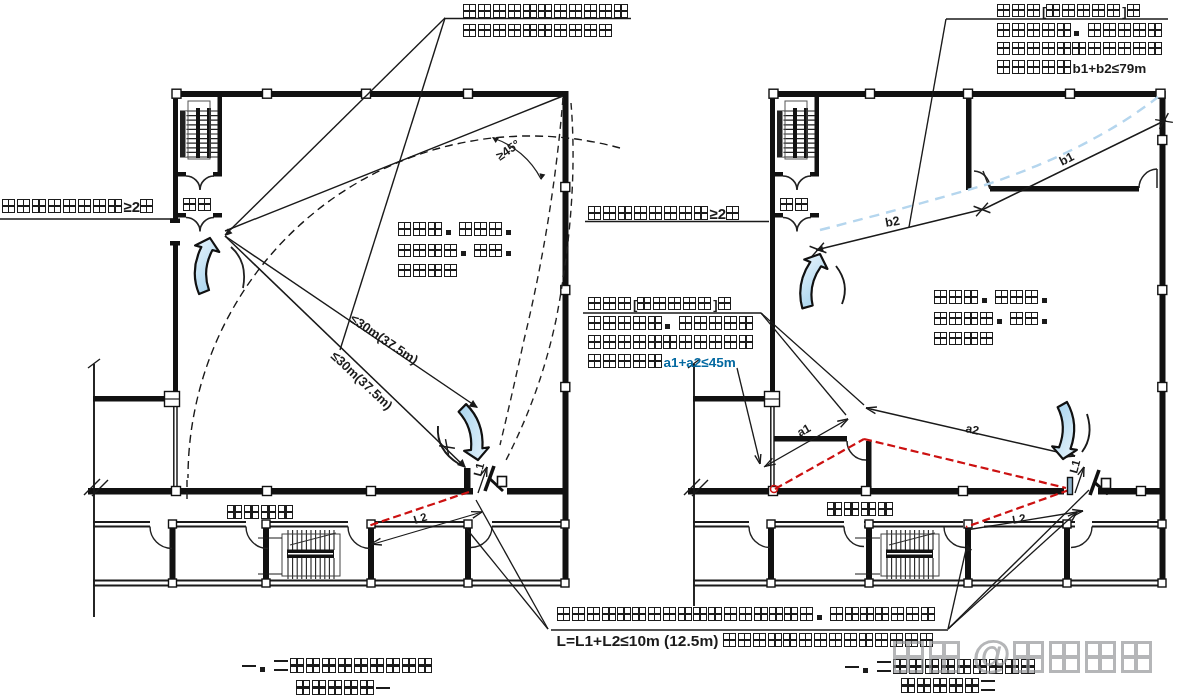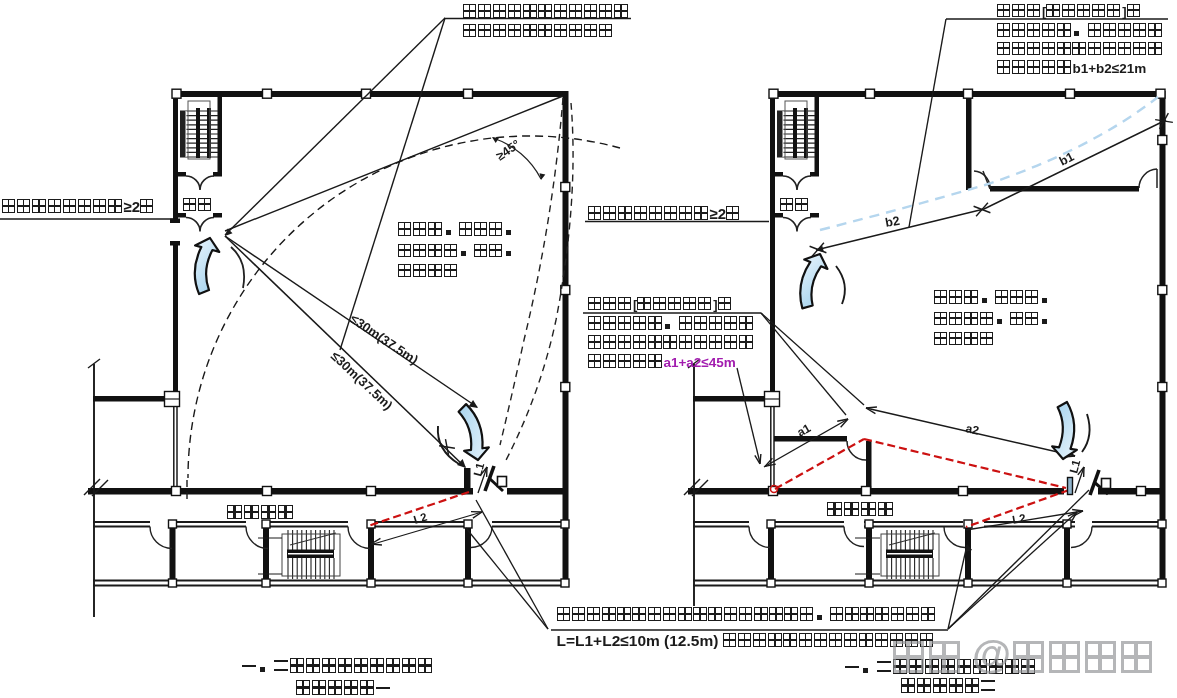--- a/index.html
+++ b/index.html
@@ -482,27 +482,27 @@
 <line x1="1077" y1="512" x2="1067.864545423574" y2="516.067366430758" stroke="#1a1a1a" stroke-width="1.4" stroke-linecap="butt"></line>
       <line x1="1077" y1="512" x2="1072.0" y2="520.6602540378444" stroke="#1a1a1a" stroke-width="1.4" stroke-linecap="butt"></line>
 <line x1="948" y1="629" x2="967" y2="545" stroke="#1a1a1a" stroke-width="1.3" stroke-linecap="butt"></line>
 <path d="M967.0,544.0 L972.1,550.1 L965.6,551.9 Z" fill="#1a1a1a"></path>
 </svg>
 <div class="t" style="left:462.5px;top:3.5px"><i class="g15"></i><i class="g15"></i><i class="g15"></i><i class="g15"></i><i class="g15"></i><i class="g15"></i><i class="g15"></i><i class="g15"></i><i class="g15"></i><i class="g15"></i><i class="g15"></i></div>
 <div class="t" style="left:462.5px;top:23px"><i class="g15"></i><i class="g15"></i><i class="g15"></i><i class="g15"></i><i class="g15"></i><i class="g15"></i><i class="g15"></i><i class="g15"></i><i class="g15"></i><i class="g15"></i></div>
 <div class="t" style="left:996.5px;top:3px"><i class="g15"></i><i class="g15"></i><i class="g15"></i><b style="font:bold 13px 'Liberation Sans',sans-serif;color:#1b1b1b">[</b><i class="g15"></i><i class="g15"></i><i class="g15"></i><i class="g15"></i><i class="g15"></i><b style="font:bold 13px 'Liberation Sans',sans-serif;color:#1b1b1b">]</b><i class="g15"></i></div>
 <div class="t" style="left:996.5px;top:22.5px"><i class="g15"></i><i class="g15"></i><i class="g15"></i><i class="g15"></i><i class="g15"></i><i class="g15 pu"></i><i class="g15"></i><i class="g15"></i><i class="g15"></i><i class="g15"></i><i class="g15"></i></div>
 <div class="t" style="left:996.5px;top:41px"><i class="g15"></i><i class="g15"></i><i class="g15"></i><i class="g15"></i><i class="g15"></i><i class="g15"></i><i class="g15"></i><i class="g15"></i><i class="g15"></i><i class="g15"></i><i class="g15"></i></div>
-<div class="t" style="left:996.5px;top:59.5px"><i class="g15"></i><i class="g15"></i><i class="g15"></i><i class="g15"></i><i class="g15"></i><b style="font:bold 13.5px 'Liberation Sans',sans-serif;color:#1b1b1b">b1+b2≤21m</b></div>
+<div class="t" style="left:996.5px;top:59.5px"><i class="g15"></i><i class="g15"></i><i class="g15"></i><i class="g15"></i><i class="g15"></i><b style="font:bold 13.5px 'Liberation Sans',sans-serif;color:#1b1b1b">b1+b2≤79m</b></div>
 <div class="t" style="left:2px;top:197.5px"><i class="g15"></i><i class="g15"></i><i class="g15"></i><i class="g15"></i><i class="g15"></i><i class="g15"></i><i class="g15"></i><i class="g15"></i><b style="font:bold 15px 'Liberation Sans',sans-serif;color:#1b1b1b">≥2</b><i class="g15"></i></div>
 <div class="t" style="left:588px;top:204.5px"><i class="g15"></i><i class="g15"></i><i class="g15"></i><i class="g15"></i><i class="g15"></i><i class="g15"></i><i class="g15"></i><i class="g15"></i><b style="font:bold 15px 'Liberation Sans',sans-serif;color:#1b1b1b">≥2</b><i class="g15"></i></div>
 <div class="t" style="left:587.5px;top:296px"><i class="g15"></i><i class="g15"></i><i class="g15"></i><b style="font:bold 13px 'Liberation Sans',sans-serif;color:#1b1b1b">[</b><i class="g15"></i><i class="g15"></i><i class="g15"></i><i class="g15"></i><i class="g15"></i><b style="font:bold 13px 'Liberation Sans',sans-serif;color:#1b1b1b">]</b><i class="g15"></i></div>
 <div class="t" style="left:587.5px;top:315.5px"><i class="g15"></i><i class="g15"></i><i class="g15"></i><i class="g15"></i><i class="g15"></i><i class="g15 pu"></i><i class="g15"></i><i class="g15"></i><i class="g15"></i><i class="g15"></i><i class="g15"></i></div>
 <div class="t" style="left:587.5px;top:334.5px"><i class="g15"></i><i class="g15"></i><i class="g15"></i><i class="g15"></i><i class="g15"></i><i class="g15"></i><i class="g15"></i><i class="g15"></i><i class="g15"></i><i class="g15"></i><i class="g15"></i></div>
-<div class="t" style="left:587.5px;top:353.5px"><i class="g15"></i><i class="g15"></i><i class="g15"></i><i class="g15"></i><i class="g15"></i><b style="font:bold 13.5px 'Liberation Sans',sans-serif;color:#a21caf">a1+a2≤45m</b></div>
+<div class="t" style="left:587.5px;top:353.5px"><i class="g15"></i><i class="g15"></i><i class="g15"></i><i class="g15"></i><i class="g15"></i><b style="font:bold 13.5px 'Liberation Sans',sans-serif;color:#0369a1">a1+a2≤45m</b></div>
 <div class="t" style="left:398px;top:221.5px"><i class="g15"></i><i class="g15"></i><i class="g15"></i><i class="g15 pu"></i><i class="g15"></i><i class="g15"></i><i class="g15"></i><i class="g15 pu"></i></div>
 <div class="t" style="left:398px;top:243px"><i class="g15"></i><i class="g15"></i><i class="g15"></i><i class="g15"></i><i class="g15 pu"></i><i class="g15"></i><i class="g15"></i><i class="g15 pu"></i></div>
 <div class="t" style="left:398px;top:263px"><i class="g15"></i><i class="g15"></i><i class="g15"></i><i class="g15"></i></div>
 <div class="t" style="left:934px;top:289.5px"><i class="g15"></i><i class="g15"></i><i class="g15"></i><i class="g15 pu"></i><i class="g15"></i><i class="g15"></i><i class="g15"></i><i class="g15 pu"></i></div>
 <div class="t" style="left:934px;top:311px"><i class="g15"></i><i class="g15"></i><i class="g15"></i><i class="g15"></i><i class="g15 pu"></i><i class="g15"></i><i class="g15"></i><i class="g15 pu"></i></div>
 <div class="t" style="left:934px;top:331px"><i class="g15"></i><i class="g15"></i><i class="g15"></i><i class="g15"></i></div>
 <div class="t" style="left:183px;top:197px"><i class="g15"></i><i class="g15"></i></div>
 <div class="t" style="left:780px;top:197px"><i class="g15"></i><i class="g15"></i></div>
 <div class="t" style="left:227px;top:504.5px"><i class="g17"></i><i class="g17"></i><i class="g17"></i><i class="g17"></i></div>
 <div class="t" style="left:827px;top:501.5px"><i class="g17"></i><i class="g17"></i><i class="g17"></i><i class="g17"></i></div>

